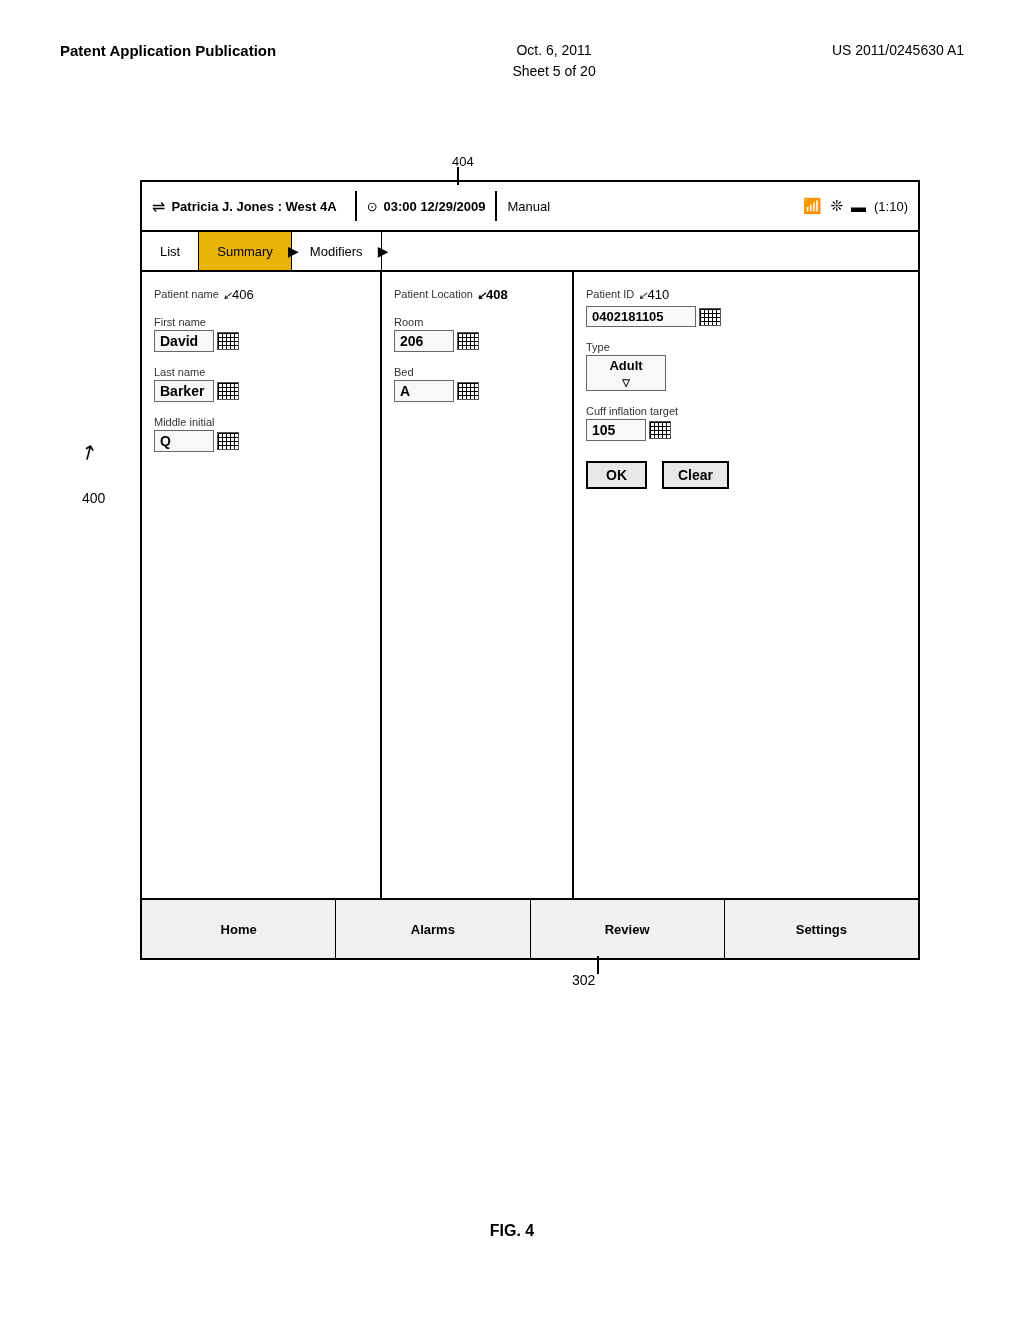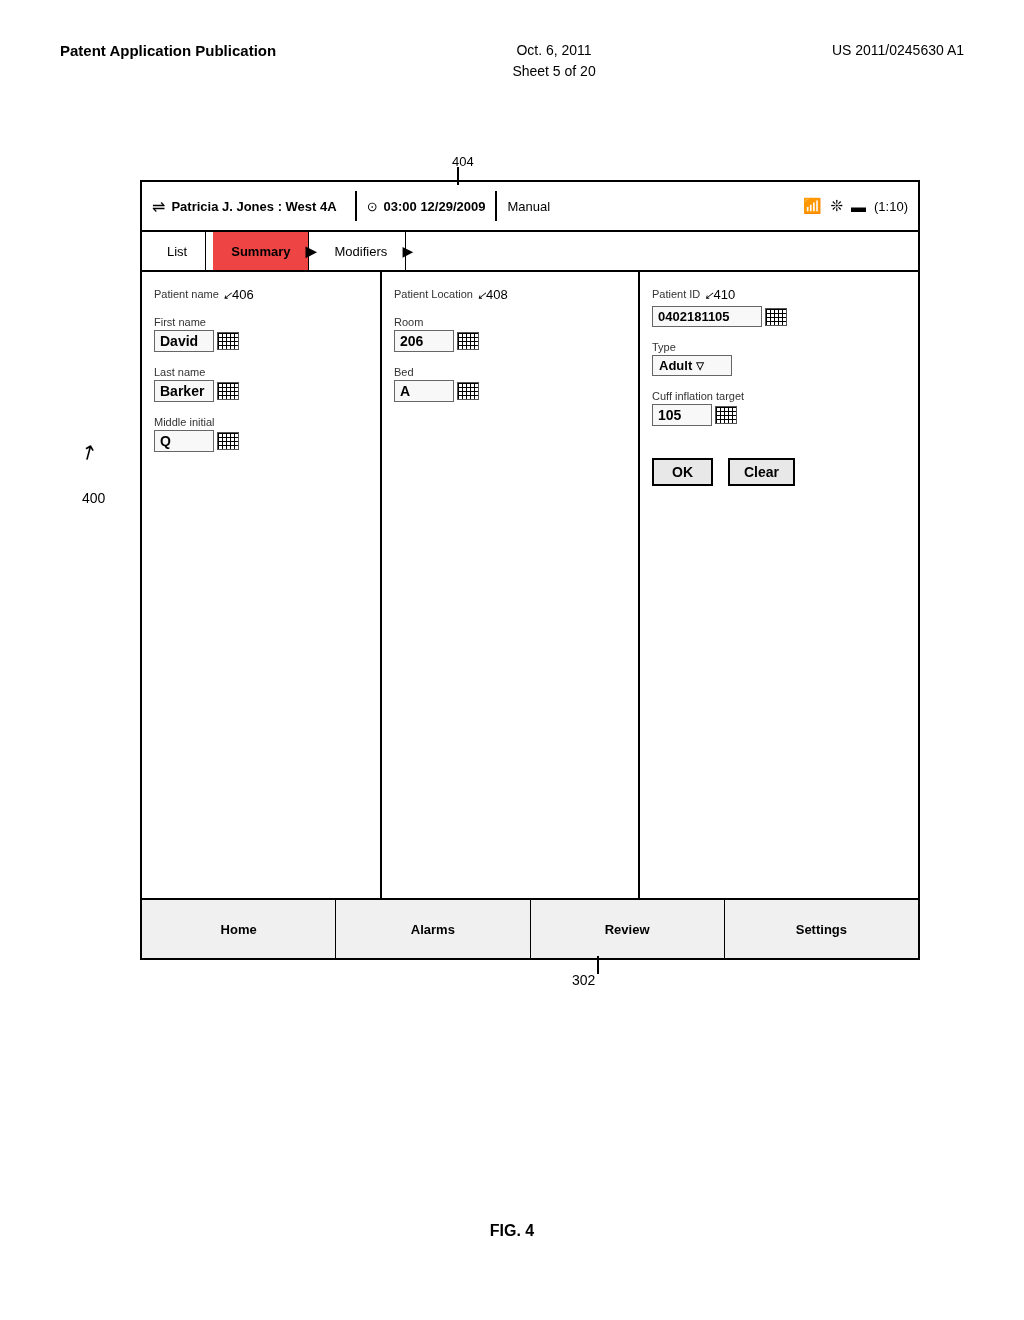--- a/index.html
+++ b/index.html
@@ -110,25 +110,24 @@
       align-items: stretch;
     }
     .tab {
       padding: 0 18px;
       display: flex;
       align-items: center;
       font-size: 13px;
       border-right: 1.5px solid #000;
       cursor: pointer;
       position: relative;
-      margin-left: 7px;
     }
     .tab.active {
-      background: #ef4444;
-      font-weight: bold;
+      background: #eab308;
+      font-weight: normal;
     }
 
     
     .content-area {
       position: absolute;
       top: 90px;
       left: 0;
       right: 0;
       bottom: 60px;
       display: flex;
@@ -154,21 +153,21 @@
       padding: 2px 5px;
       font-size: 14px;
       font-weight: bold;
       min-width: 60px;
       display: inline-block;
       background: #f8f8f8;
     }
 
     
     .panel-modifiers {
-      width: 258px;
+      width: 192px;
       border-right: 2px solid #000;
       padding: 15px 12px;
       font-size: 13px;
     }
 
     
     .panel-right {
       flex: 1;
       padding: 15px 12px;
       font-size: 13px;
@@ -176,20 +175,21 @@
     .dropdown-box {
       border: 1.5px solid #666;
       padding: 2px 6px;
       font-size: 13px;
       font-weight: bold;
       display: inline-flex;
       align-items: center;
       gap: 4px;
       background: #f8f8f8;
       min-width: 80px;
+      flex-direction: column;
     }
     .dropdown-arrow {
       font-size: 10px;
     }
 
     
     .button-row {
       position: absolute;
       bottom: 0;
       left: 0;
@@ -210,21 +210,21 @@
       cursor: pointer;
       background: #f0f0f0;
       text-align: right;
     }
     .nav-button:last-child {
       border-right: none;
     }
 
     
     .action-buttons {
-      margin-top: 32px;
+      margin-top: 20px;
       display: flex;
       gap: 15px;
       align-items: center;
     }
     .btn-ok {
       border: 2px solid #000;
       padding: 4px 18px;
       font-size: 14px;
       font-weight: bold;
       background: #e8e8e8;
@@ -339,21 +339,21 @@
             <div class="field-input-box">Q</div>
             <div class="grid-icon"></div>
           </div>
         </div>
       </div>
 
       <div class="panel-modifiers">
         <div class="field-group">
           <div style="display:flex;align-items:center;gap:4px;margin-bottom:4px;">
             <span class="field-label">Patient Location</span>
-            <span style="font-size:11px;font-style:italic;">↙<span style="font-style:normal;font-size:13px;">408</span></span>
+            <span style="font-size:11px;font-style:italic;font-weight:bold;">↙<span style="font-style:normal;font-size:13px;">408</span></span>
           </div>
         </div>
 
         <div class="field-group">
           <div class="field-label">Room</div>
           <div style="display:flex;align-items:center;gap:3px;">
             <div class="field-input-box">206</div>
             <div class="grid-icon"></div>
           </div>
         </div>

